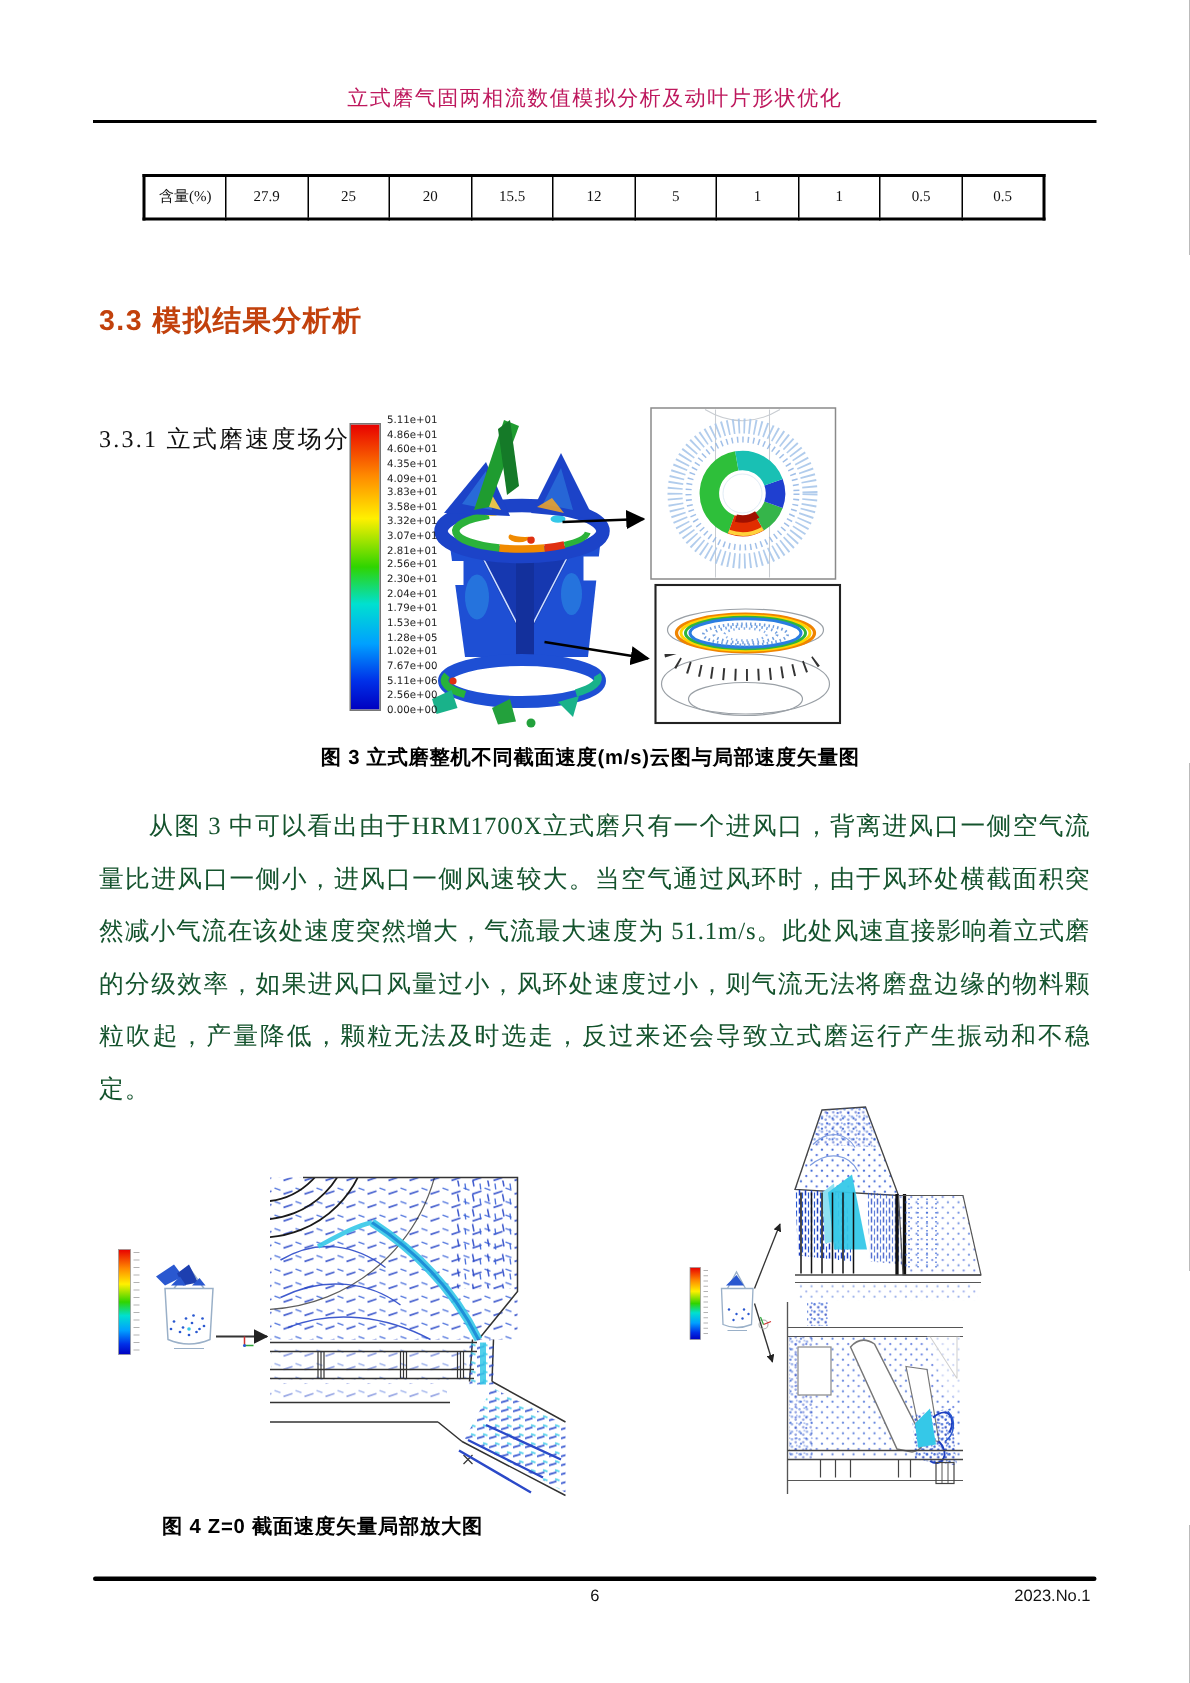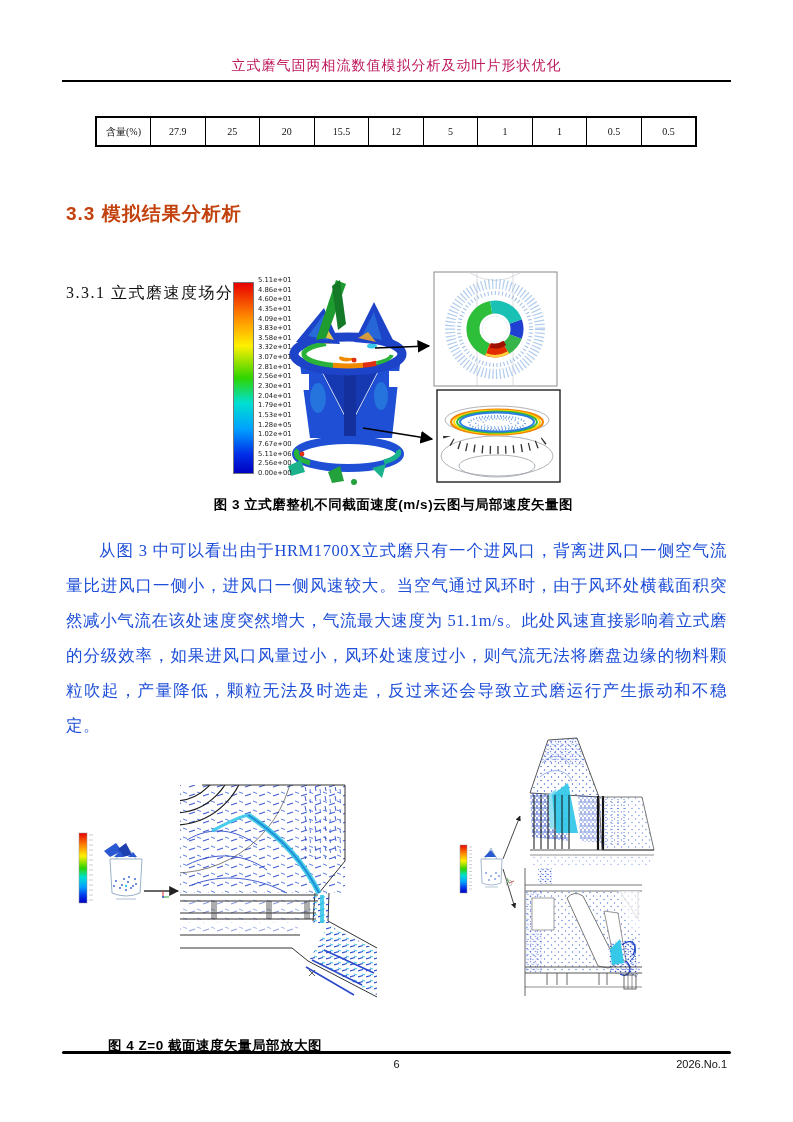--- a/index.html
+++ b/index.html
@@ -45,26 +45,26 @@
     display:flex;flex-direction:column;justify-content:space-between;
     font-family:"DejaVu Sans",sans-serif;font-size:6.8px;line-height:7px;color:#222;
   }
   .figsvg{position:absolute;}
   .fig-caption{
     position:absolute;text-align:center;
     font-family:"Liberation Sans","DejaVu Sans",sans-serif;
     font-weight:bold;font-size:13.5px;color:#000;
   }
   .cap3{left:63px;top:486px;width:661px;letter-spacing:0.5px;margin-top:10px;}
-  .cap4{left:65px;top:1009px;width:300px;letter-spacing:0.5px;margin-top:28px;}
+  .cap4{left:65px;top:1009px;width:300px;letter-spacing:0.5px;}
   .cap5{left:420px;top:1009px;width:300px;letter-spacing:0.5px;}
   .bodytext{
     position:absolute;left:66px;top:516px;width:661px;
     font-size:16.5px;line-height:35px;letter-spacing:0.6px;
-    text-align:justify;text-indent:2em;color:#1d4ed8;
+    text-align:justify;text-indent:2em;color:#14532d;
   }
   .foot-rule{position:absolute;left:62px;top:1051px;width:669px;height:3px;background:#000;border-radius:2px;}
   .page-num{
     position:absolute;left:66px;top:1058px;width:661px;text-align:center;
     font-family:"Liberation Sans","DejaVu Sans",sans-serif;font-size:11px;color:#111;
   }
   .issue{
     position:absolute;right:66px;top:1058px;
     font-family:"Liberation Sans","DejaVu Sans",sans-serif;font-size:11px;color:#111;
   }
@@ -430,14 +430,14 @@
       <path d="M73,254 H190" stroke="#444" stroke-width="0.6"></path>
       <rect x="172" y="242" width="12" height="14" fill="none" stroke="#444" stroke-width="0.8"></rect>
       <path d="M176,242 V256 M180,242 V256" stroke="#444" stroke-width="0.6"></path>
     </g>
   </svg>
 
   <div class="fig-caption cap4">图 4 Z=0 截面速度矢量局部放大图</div>
 
   <div class="foot-rule"></div>
   <div class="page-num">6</div>
-  <div class="issue">2026.No.1</div>
+  <div class="issue">2023.No.1</div>
 </div>
 
 </body></html>

